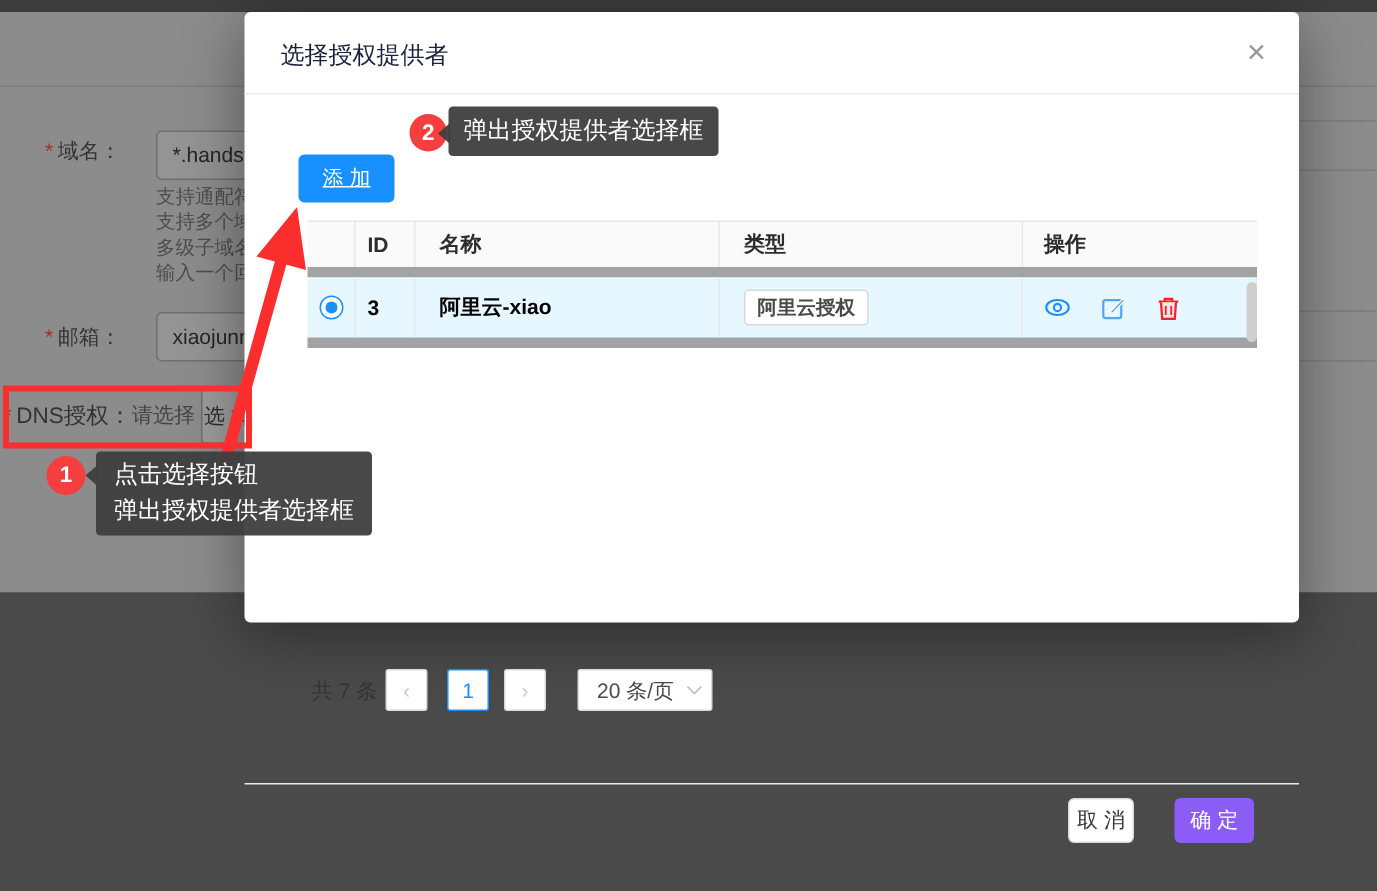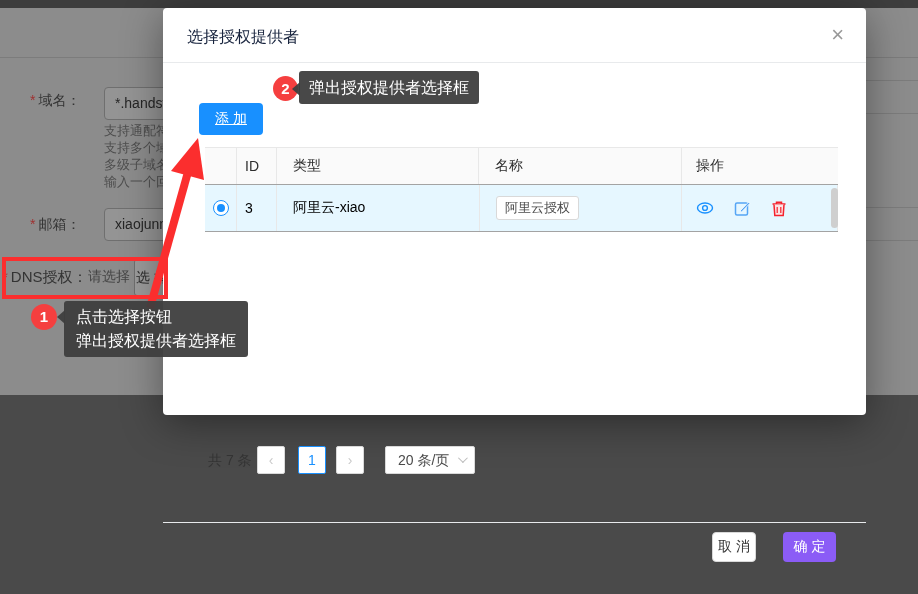--- a/index.html
+++ b/index.html
@@ -26,21 +26,21 @@
   .modal { position:absolute; left:163px; top:8px; width:703px; height:407px; background:#fff;
            border-radius:4px; box-shadow:0 8px 40px rgba(0,0,0,.4); z-index:10; }
   .modal-header { position:relative; height:55px; border-bottom:1px solid #e8eaec; }
   .modal-title { position:absolute; left:24px; top:19px; font-size:16px; color:#17233d; }
   .modal-close { position:absolute; right:22px; top:14px; font-size:22px; color:#999; cursor:pointer; line-height:26px; }
   .btn-add { position:absolute; left:36px; top:95px; width:64px; height:32px; background:#1890ff; color:#fff;
              border:none; border-radius:4px; font-size:14px; cursor:pointer; font-family:inherit;text-decoration:underline; }
 
   
   .tbl { position:absolute; left:42px; top:139px; width:633px; border-top:1px solid #e8e8e8; font-size:14px; }
-  .tbl-row { display:flex; width:633px; border-bottom:1px solid #a3a3a3; }
+  .tbl-row { display:flex; width:633px; border-bottom:7px solid #a3a3a3;font-weight:bold; }
   .tbl-head { height:37px; background:#fafafa; color:#2d2d2d; }
   .tbl-body { height:47px; background:#e6f7ff; position:relative; }
   .tbl-cell { border-right:1px solid #e8e8e8; display:flex; align-items:center; overflow:hidden; }
   .tbl-cell:last-child { border-right:none; }
   .c-radio { width:32px; justify-content:center; }
   .c-id    { width:40px; padding-left:8px; }
   .c-name  { width:203px; padding-left:16px; }
   .c-type  { width:202px; padding-left:16px; }
   .c-op    { width:156px; padding-left:14px; gap:20px; }
   .radio { width:16px; height:16px; border:1px solid #1890ff; border-radius:50%; background:#fff; position:relative; cursor:pointer; }
@@ -133,22 +133,22 @@
     <div class="modal-title">选择授权提供者</div>
     <div class="modal-close">×</div>
   </div>
 
   <button class="btn-add">添 加</button>
 
   <div class="tbl">
     <div class="tbl-row tbl-head">
       <div class="tbl-cell c-radio"></div>
       <div class="tbl-cell c-id">ID</div>
+      <div class="tbl-cell c-name">名称</div>
       <div class="tbl-cell c-type">类型</div>
-      <div class="tbl-cell c-name">名称</div>
       <div class="tbl-cell c-op">操作</div>
     </div>
     <div class="tbl-row tbl-body">
       <div class="tbl-cell c-radio">
         <span class="radio"></span>
       </div>
       <div class="tbl-cell c-id">3</div>
       <div class="tbl-cell c-name">阿里云-xiao</div>
       <div class="tbl-cell c-type">
         <span class="tag">阿里云授权</span>

